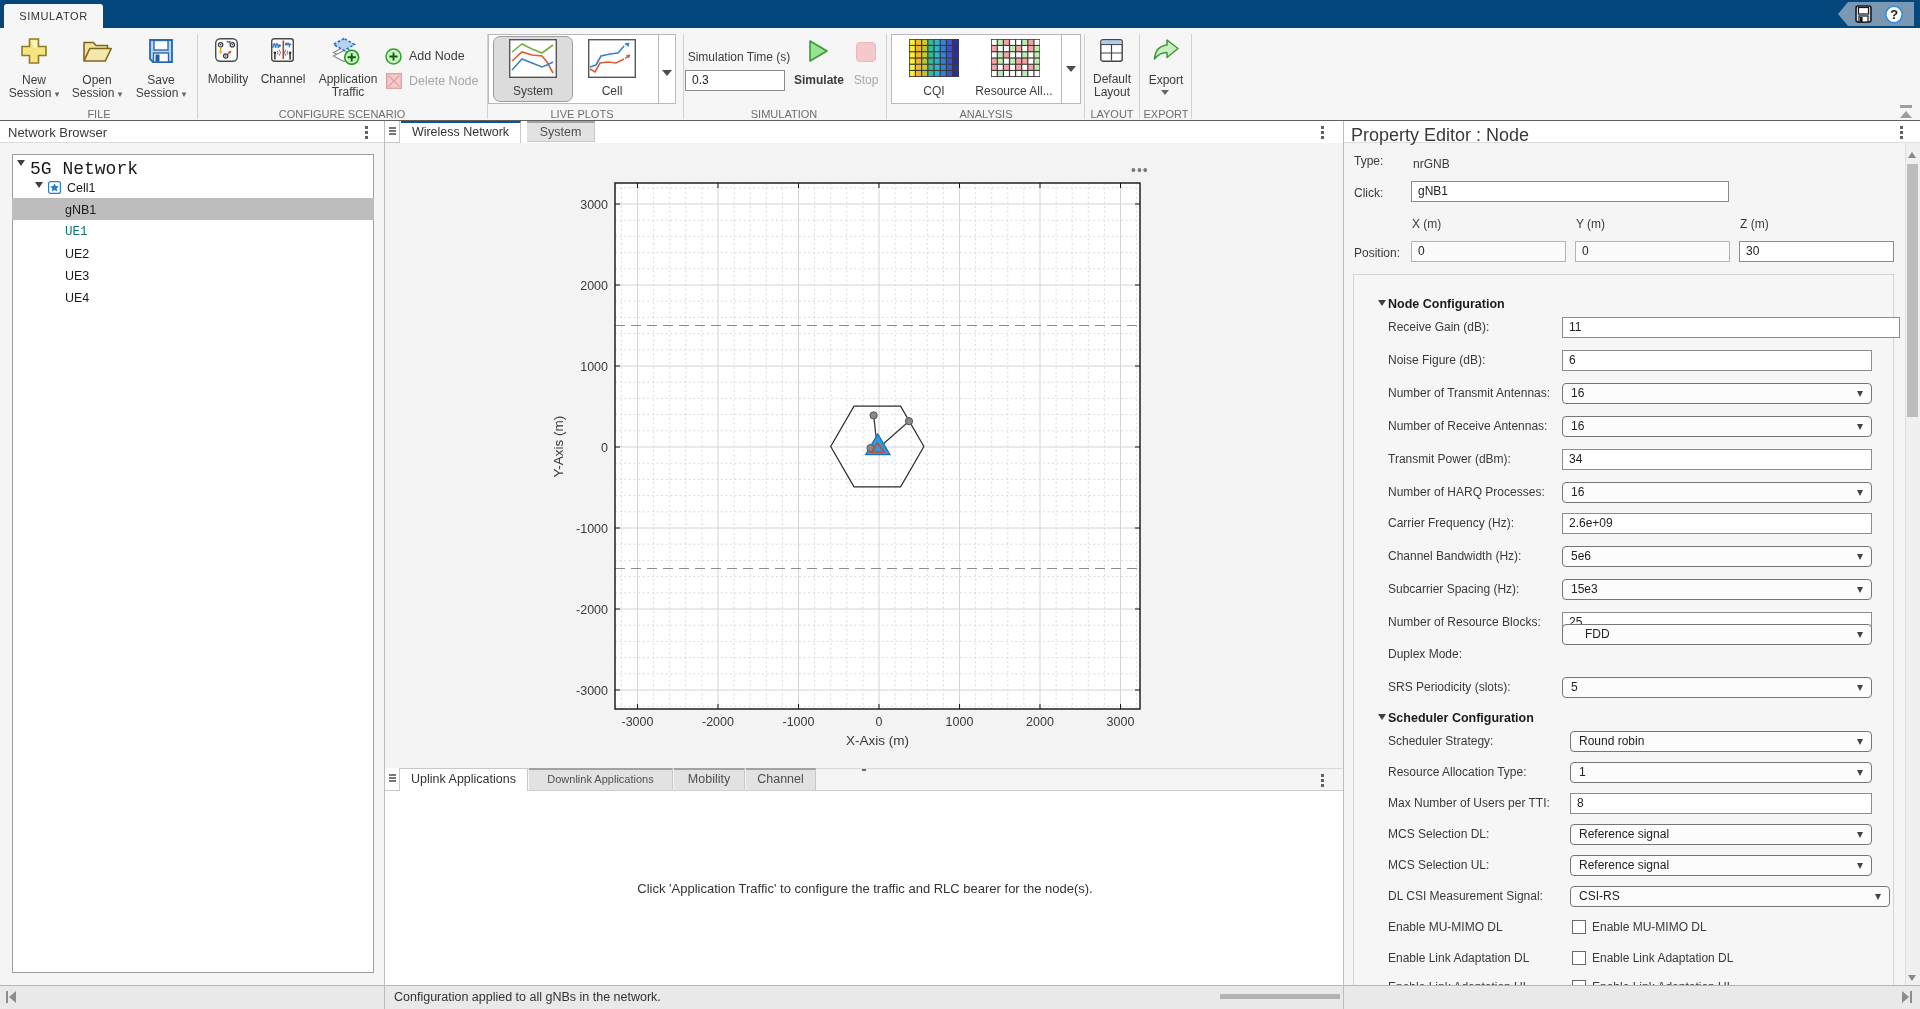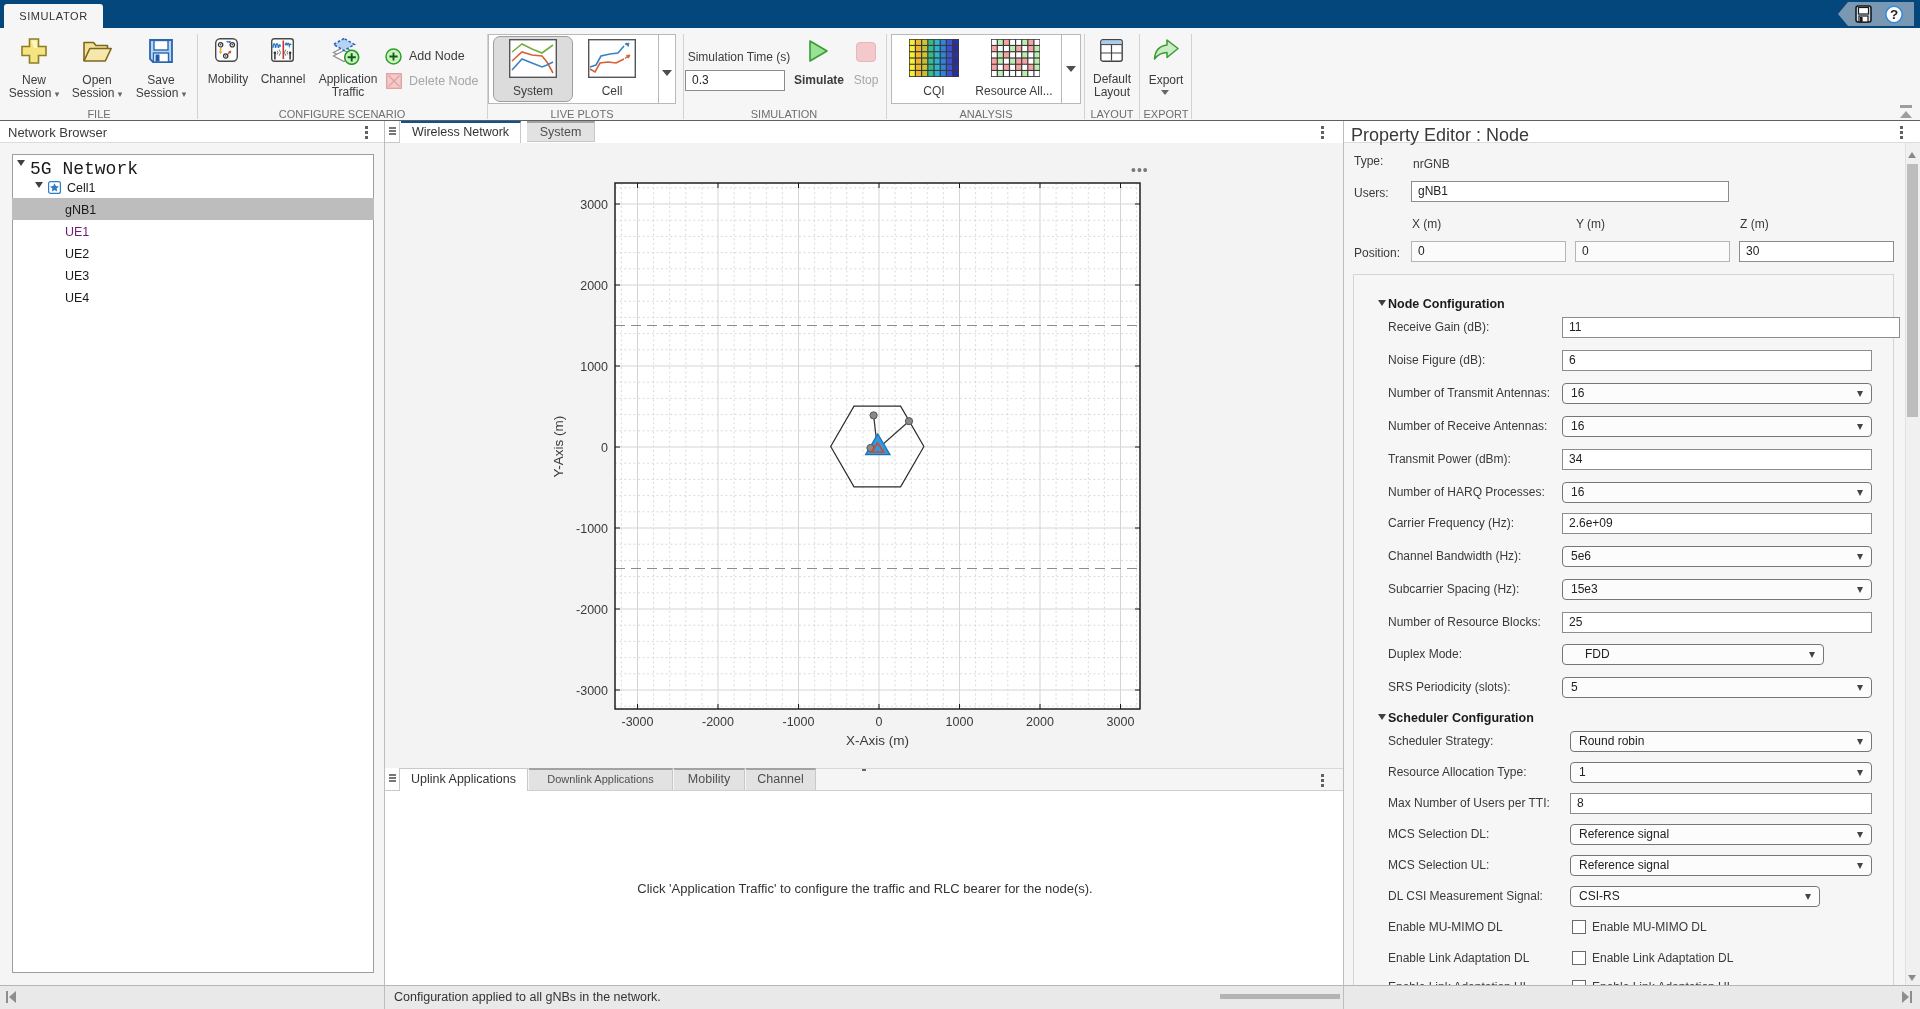--- a/index.html
+++ b/index.html
@@ -288,21 +288,21 @@
 <div class="abs" style="left:12px;top:198px;width:362px;height:22px;background:#bdbdbd;"></div>
 <div class="abs" style="left:17px;top:160px;width:0;height:0;border-left:4.5px solid transparent;border-right:4.5px solid transparent;border-top:6px solid #404040;"></div>
 <div class="abs" style="left:30px;top:159px;font-size:18px;color:#1a1a1a;font-family:Liberation Mono, monospace;">5G Network</div>
 <div class="abs" style="left:35px;top:182px;width:0;height:0;border-left:4.5px solid transparent;border-right:4.5px solid transparent;border-top:6px solid #404040;"></div>
 <svg class="abs" style="left:48px;top:181px;" width="13" height="13" viewBox="0 0 13 13">
  <rect x="0.6" y="0.6" width="11.8" height="11.8" rx="2" fill="#fff" stroke="#2e7cc4" stroke-width="1.2"></rect>
  <path d="M6.5 2.2 l1.35 2.8 3.05 0.4 -2.25 2.1 0.55 3 -2.7 -1.5 -2.7 1.5 0.55 -3 -2.25 -2.1 3.05 -0.4 Z" fill="#2e7cc4"></path>
 </svg>
 <div class="abs" style="left:67px;top:181px;font-size:12.5px;color:#1a1a1a;">Cell1</div>
 <div class="abs" style="left:65px;top:203px;font-size:12.5px;color:#1a1a1a;">gNB1</div>
-<div class="abs" style="left:65px;top:225px;font-size:12.5px;color:#701a75;">UE1</div>
+<div class="abs" style="left:65px;top:225px;font-size:12.5px;color:#0f766e;font-family:Liberation Mono, monospace;">UE1</div>
 <div class="abs" style="left:65px;top:247px;font-size:12.5px;color:#1a1a1a;">UE2</div>
 <div class="abs" style="left:65px;top:269px;font-size:12.5px;color:#1a1a1a;">UE3</div>
 <div class="abs" style="left:65px;top:291px;font-size:12.5px;color:#1a1a1a;">UE4</div>
 
 <div class="abs" style="left:385px;top:121px;width:958px;height:22px;background:#fff;"></div>
 <div class="abs" style="left:385px;top:121px;width:15px;height:22px;background:#fff;border-right:1px solid #c8c8c8;border-bottom:1px solid #c8c8c8;"></div>
 <div class="abs" style="left:389px;top:127px;width:7px;height:1.5px;background:#777;"></div>
 <div class="abs" style="left:389px;top:130px;width:7px;height:1.5px;background:#777;"></div>
 <div class="abs" style="left:389px;top:133px;width:7px;height:1.5px;background:#777;"></div>
 <div class="abs" style="left:401px;top:121px;width:120px;height:22px;background:#fff;border-top:2.5px solid #0e5391;border-right:1px solid #c8c8c8;color:#333;font-size:12.5px;text-align:center;line-height:19px;">Wireless Network</div>
@@ -366,21 +366,21 @@
 
 <div class="abs" style="left:1344px;top:121px;width:576px;height:22px;background:#fff;border-bottom:1px solid #dcdcdc;"></div>
 <div class="abs" style="left:1351px;top:125px;font-size:18px;color:#3a3a3a;">Property Editor : Node</div>
 <div class="abs" style="left:1900px;top:126px;">
     <div class="dot"></div>
     <div class="dot"></div>
     <div class="dot"></div>
   </div>
 <div class="plbl" style="left:1354px;top:154px;">Type:</div>
 <div class="plbl" style="left:1413px;top:157px;">nrGNB</div>
-<div class="plbl" style="left:1354px;top:186px;">Users:</div>
+<div class="plbl" style="left:1354px;top:186px;">Click:</div>
 <div class="tin" style="left:1411px;top:181px;width:318px;">gNB1</div>
 <div class="plbl" style="left:1412px;top:217px;">X (m)</div>
 <div class="plbl" style="left:1576px;top:217px;">Y (m)</div>
 <div class="plbl" style="left:1740px;top:217px;">Z (m)</div>
 <div class="plbl" style="left:1354px;top:246px;">Position:</div>
 <div class="tin" style="left:1411px;top:241px;width:155px;background:#fbfbfb;border-color:#b5b5b5;">0</div>
 <div class="tin" style="left:1575px;top:241px;width:155px;background:#fbfbfb;border-color:#b5b5b5;">0</div>
 <div class="tin" style="left:1739px;top:241px;width:155px;">30</div>
 <div class="abs" style="left:1353px;top:274px;width:541px;height:711px;background:#f6f6f6;border:1px solid #d4d4d4;border-bottom:none;"></div>
 <div class="abs" style="left:1378px;top:300px;width:0;height:0;border-left:4.5px solid transparent;border-right:4.5px solid transparent;border-top:6px solid #404040;"></div>
@@ -399,37 +399,37 @@
 <div class="ddn" style="left:1562px;top:482px;width:310px;">16</div>
 <div class="plbl" style="left:1388px;top:516px;">Carrier Frequency (Hz):</div>
 <div class="tin" style="left:1562px;top:513px;width:310px;">2.6e+09</div>
 <div class="plbl" style="left:1388px;top:549px;">Channel Bandwidth (Hz):</div>
 <div class="ddn" style="left:1562px;top:546px;width:310px;">5e6</div>
 <div class="plbl" style="left:1388px;top:582px;">Subcarrier Spacing (Hz):</div>
 <div class="ddn" style="left:1562px;top:579px;width:310px;">15e3</div>
 <div class="plbl" style="left:1388px;top:615px;">Number of Resource Blocks:</div>
 <div class="tin" style="left:1562px;top:612px;width:310px;">25</div>
 <div class="plbl" style="left:1388px;top:647px;">Duplex Mode:</div>
-<div class="ddn" style="left:1562px;top:644px;width:262px;padding-left:22px;">FDD</div>
+<div class="ddn" style="left:1562px;top:624px;width:310px;padding-left:22px;">FDD</div>
 <div class="plbl" style="left:1388px;top:680px;">SRS Periodicity (slots):</div>
 <div class="ddn" style="left:1562px;top:677px;width:310px;">5</div>
 <div class="abs" style="left:1378px;top:714px;width:0;height:0;border-left:4.5px solid transparent;border-right:4.5px solid transparent;border-top:6px solid #404040;"></div>
 <div class="abs" style="left:1388px;top:711px;font-size:12.5px;font-weight:bold;color:#1a1a1a;">Scheduler Configuration</div>
 <div class="plbl" style="left:1388px;top:734px;">Scheduler Strategy:</div>
 <div class="ddn" style="left:1570px;top:731px;width:302px;">Round robin</div>
 <div class="plbl" style="left:1388px;top:765px;">Resource Allocation Type:</div>
 <div class="ddn" style="left:1570px;top:762px;width:302px;">1</div>
 <div class="plbl" style="left:1388px;top:796px;">Max Number of Users per TTI:</div>
 <div class="tin" style="left:1570px;top:793px;width:302px;">8</div>
 <div class="plbl" style="left:1388px;top:827px;">MCS Selection DL:</div>
 <div class="ddn" style="left:1570px;top:824px;width:302px;">Reference signal</div>
 <div class="plbl" style="left:1388px;top:858px;">MCS Selection UL:</div>
 <div class="ddn" style="left:1570px;top:855px;width:302px;">Reference signal</div>
 <div class="plbl" style="left:1388px;top:889px;">DL CSI Measurement Signal:</div>
-<div class="ddn" style="left:1570px;top:886px;width:250px;">CSI-RS</div>
+<div class="ddn" style="left:1570px;top:886px;width:320px;">CSI-RS</div>
 <div class="plbl" style="left:1388px;top:920px;">Enable MU-MIMO DL</div>
 <div class="cbx" style="left:1572px;top:920px;"></div>
 <div class="plbl" style="left:1592px;top:920px;">Enable MU-MIMO DL</div>
 <div class="plbl" style="left:1388px;top:951px;">Enable Link Adaptation DL</div>
 <div class="cbx" style="left:1572px;top:951px;"></div>
 <div class="plbl" style="left:1592px;top:951px;">Enable Link Adaptation DL</div>
 <div class="abs" style="left:1354px;top:977px;width:540px;height:8px;overflow:hidden;">
     <div class="plbl" style="left:34px;top:3px;">Enable Link Adaptation UL</div>
     <div class="cbx" style="left:218px;top:3px;"></div>
     <div class="plbl" style="left:238px;top:3px;">Enable Link Adaptation UL</div>

